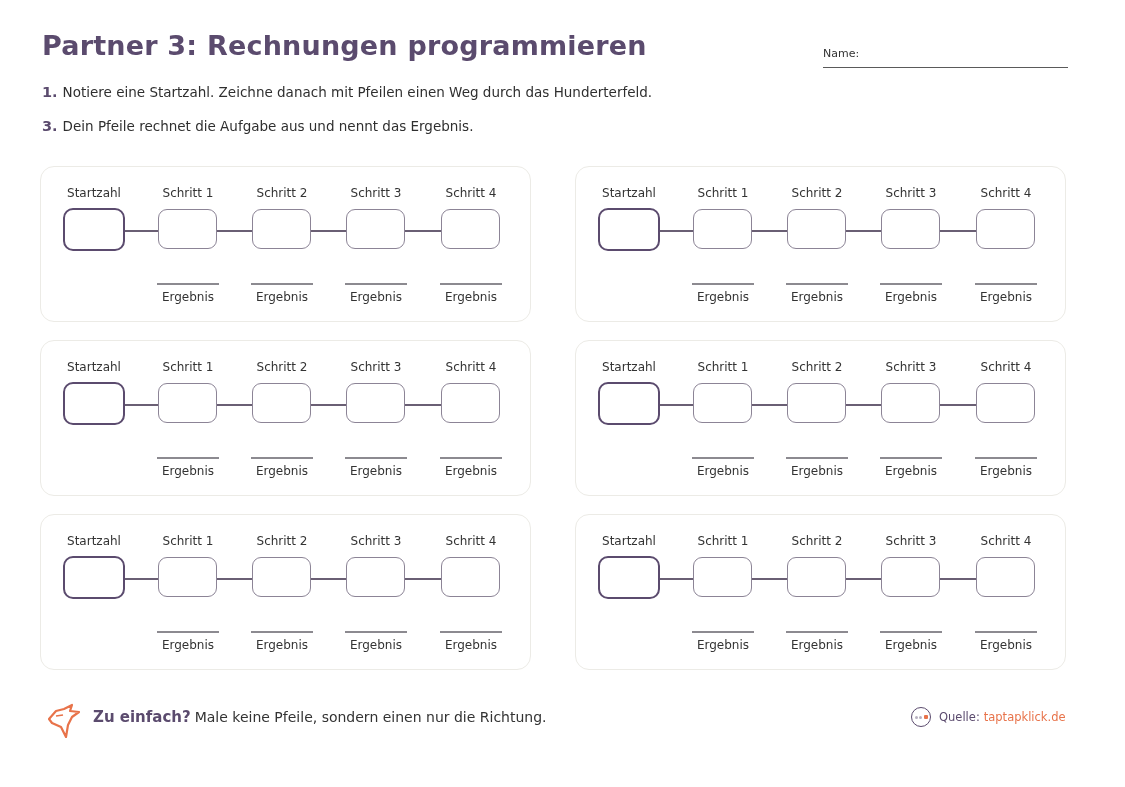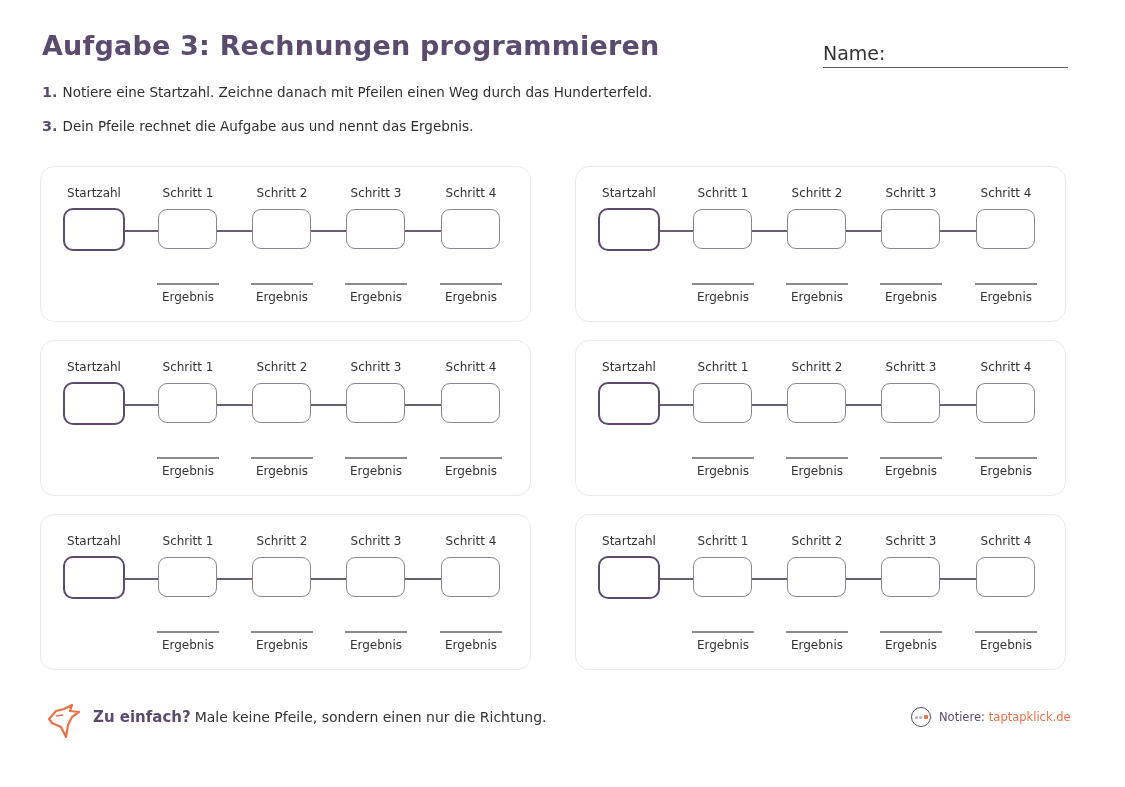--- a/index.html
+++ b/index.html
@@ -1,19 +1,19 @@
 <!DOCTYPE html>
 <html><head>
 <meta charset="utf-8">
 <style>
   html,body{margin:0;padding:0;}
   body{width:1125px;height:787px;background:#ffffff;position:relative;overflow:hidden;font-family:"DejaVu Sans","Liberation Sans",sans-serif;color:#2b2b2b;}
   .title{position:absolute;left:42px;top:30px;font-size:27px;font-weight:bold;color:#5b4b6e;letter-spacing:0.2px;}
   .name-wrap{position:absolute;left:823px;top:42px;width:245px;height:25px;border-bottom:1.5px solid #5a5a5a;}
-  .name-label{font-size:19px;color:#333;}
+  .name-label{font-size:11px;color:#333;}
   .instr{position:absolute;left:42px;font-size:13.5px;color:#2f2f2f;}
   .instr .num{font-weight:bold;color:#5b4b6e;font-size:14.5px;margin-right:5px;}
   .card{position:absolute;width:489px;height:154px;border:1.3px solid #ecebe6;border-radius:14px;background:#fff;}
   .col-label{position:absolute;top:19px;width:62px;text-align:center;font-size:12px;color:#333;}
   .box{position:absolute;top:42px;width:59px;height:40px;border:1.4px solid #8c8496;border-radius:9px;background:#fff;box-sizing:border-box;}
   .box.start{border:2.6px solid #5b4b6e;border-radius:10px;width:62px;height:43px;top:41px;}
   .connector{position:absolute;top:63px;height:1.5px;background:#6a5f74;}
   .res-line{position:absolute;top:116px;width:62px;height:1.5px;background:#8c8a90;}
   .res-label{position:absolute;top:123px;width:62px;text-align:center;font-size:12px;color:#333;}
   .footer-tip{position:absolute;left:93px;top:708px;font-size:14px;color:#333;}
@@ -21,21 +21,21 @@
   .eagle{position:absolute;left:46px;top:703px;width:36px;height:38px;}
   .source{position:absolute;left:911px;top:707px;font-size:11.5px;color:#5b4b6e;display:flex;align-items:center;}
   .source .icon{width:20px;height:20px;border:1.6px solid #5b4b6e;border-radius:50%;box-sizing:border-box;display:flex;align-items:center;justify-content:center;gap:1.5px;margin-right:8px;}
   .dot{width:3px;height:3px;border-radius:50%;background:#b7b0c0;}
   .dot.o{background:#e8734a;width:4px;height:4px;border-radius:1px;}
   .src-link{color:#e8734a;margin-left:4px;}
 </style>
 </head>
 <body>
 
-<div class="title">Aufgabe 3: Rechnungen programmieren</div>
+<div class="title">Partner 3: Rechnungen programmieren</div>
 
 <div class="name-wrap">
   <span class="name-label">Name:</span>
 </div>
 
 <div class="instr" style="top:84px;">
   <span class="num">1.</span><span>Notiere eine Startzahl. Zeichne danach mit Pfeilen einen Weg durch das Hunderterfeld.</span>
 </div>
 <div class="instr" style="top:118px;">
   <span class="num">3.</span><span>Dein Pfeile rechnet die Aufgabe aus und nennt das Ergebnis.</span>
@@ -196,15 +196,15 @@
 <div class="footer-tip">
   <b>Zu einfach?</b><span>Male keine Pfeile, sondern einen nur die Richtung.</span>
 </div>
 
 <div class="source">
   <span class="icon">
       <span class="dot"></span>
       <span class="dot"></span>
       <span class="dot o"></span>
     </span>
-  <span>Notiere:</span>
+  <span>Quelle:</span>
   <span class="src-link">taptapklick.de</span>
 </div>
 
 </body></html>

